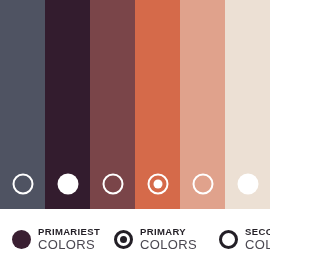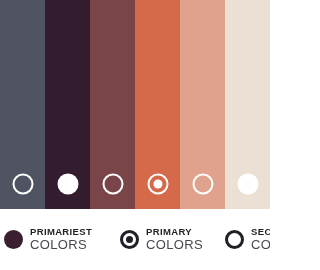--- a/index.html
+++ b/index.html
@@ -78,22 +78,22 @@
     align-items: center;
   }
   .legend-entry {
     display: flex;
     flex-direction: row;
     align-items: center;
     flex: 0 0 auto;
     white-space: nowrap;
     overflow: hidden;
   }
-  .legend-entry.e0 { margin-left: 4px; }
-  .legend-entry.e1 { margin-left: 28px; }
+  .legend-entry.e0 { margin-left: 12px; }
+  .legend-entry.e1 { margin-left: 14px; }
   .legend-entry.e2 { margin-left: 22px; }
 
   .legend-marker {
     width: 19px;
     height: 19px;
     box-sizing: border-box;
     border-radius: 50%;
     flex: 0 0 auto;
     margin-right: 7px;
   }

